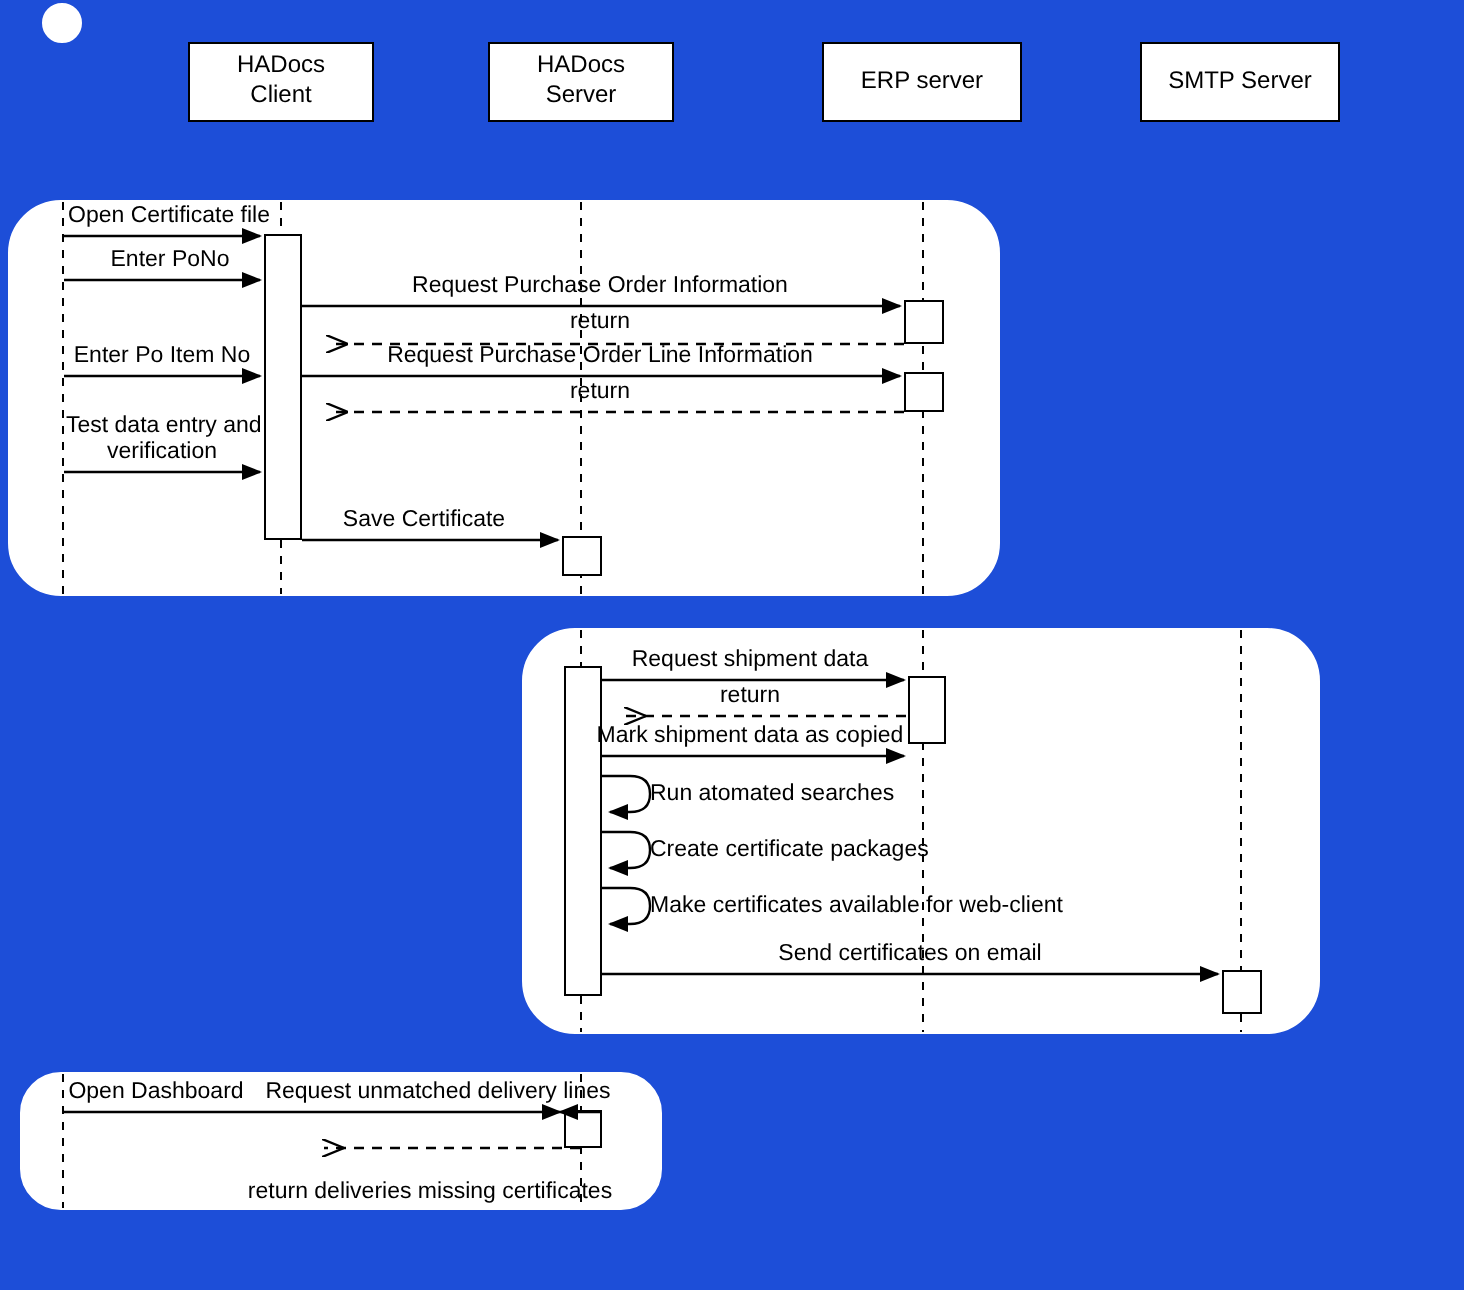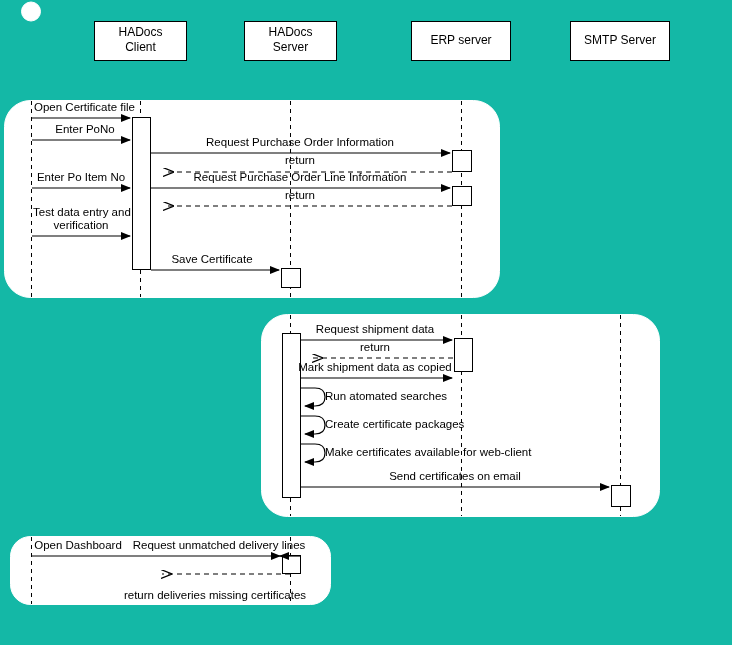--- a/index.html
+++ b/index.html
@@ -4,21 +4,21 @@
 <style>
   html, body {
     margin: 0;
     padding: 0;
     background: #000000;
   }
   #canvas {
     position: relative;
     width: 732px;
     height: 645px;
-    background: #14b8a6;
+    background: #1d4ed8;
     overflow: hidden;
     font-family: "Liberation Sans", sans-serif;
   }
   svg.diagram {
     position: absolute;
     left: 0;
     top: 0;
     width: 732px;
     height: 645px;
   }

